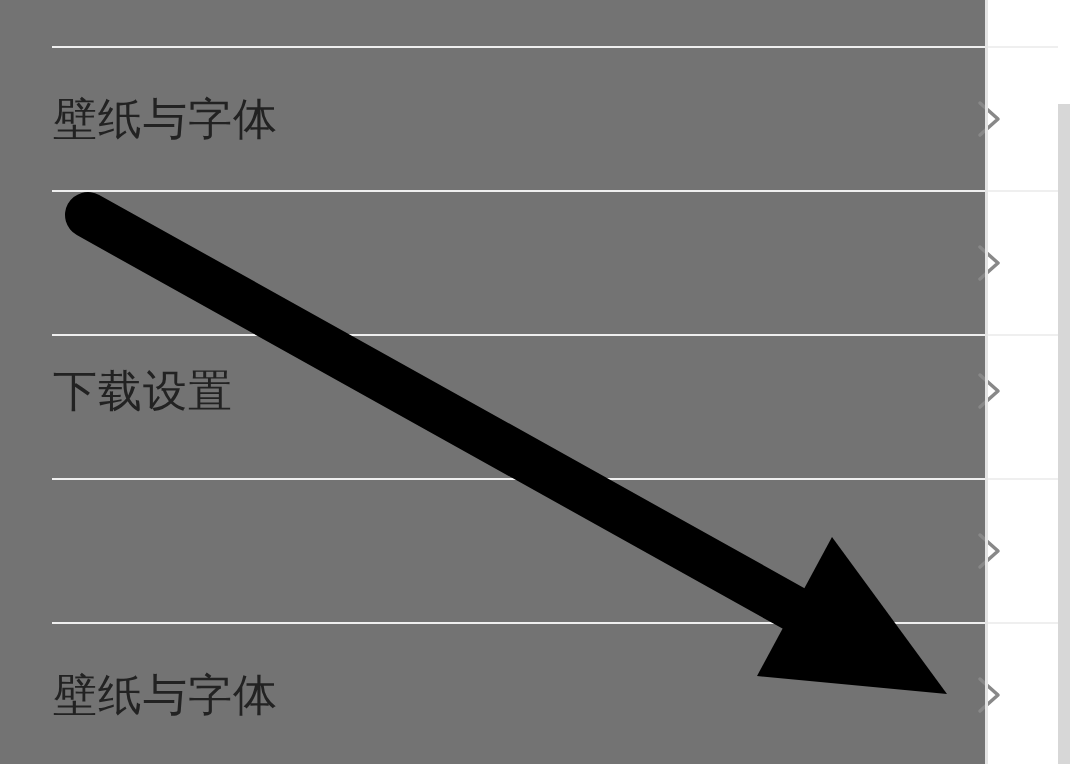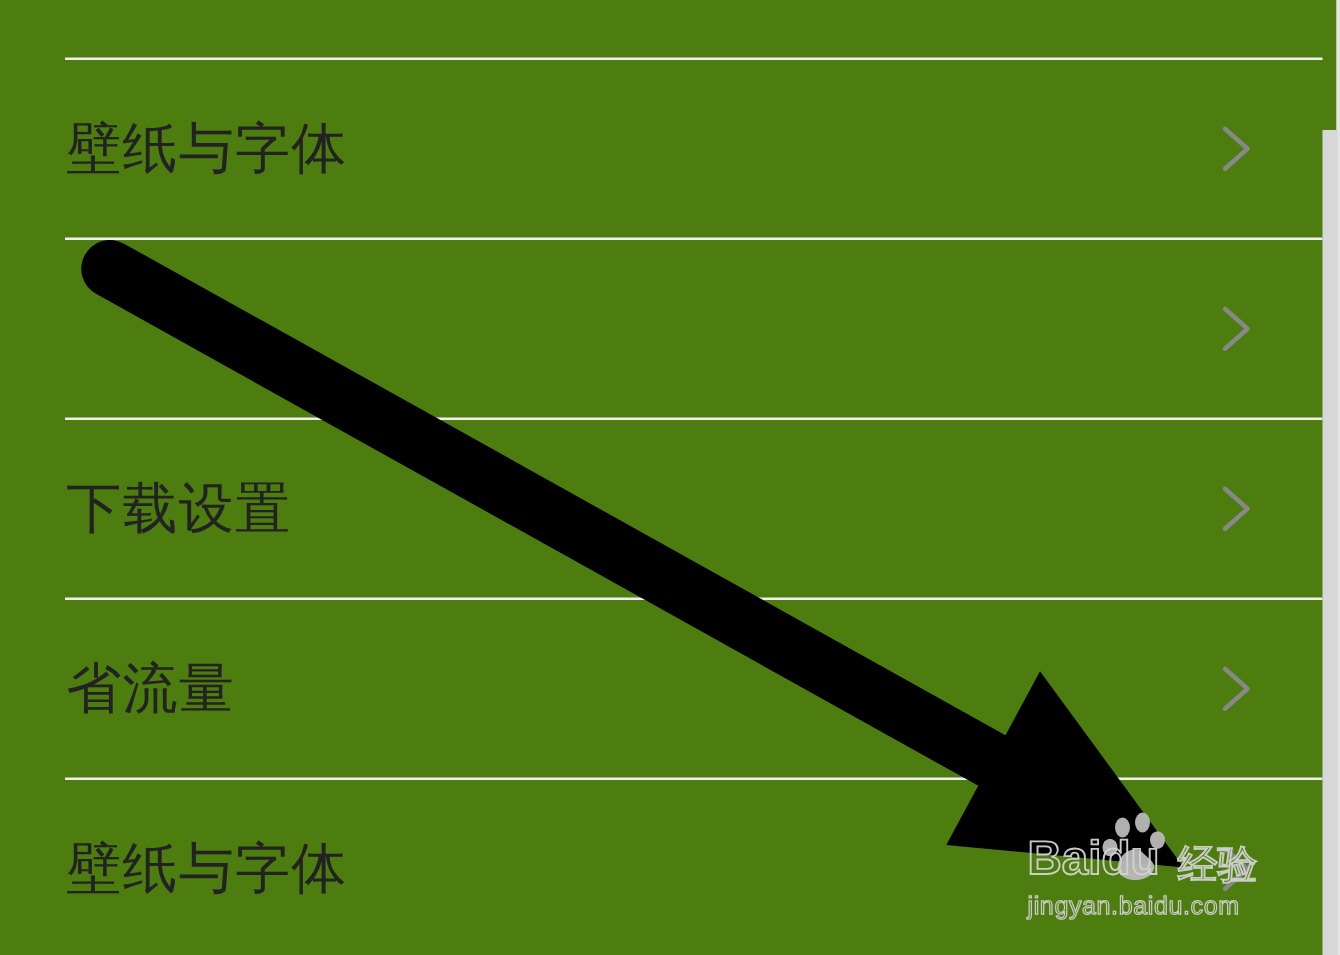--- a/index.html
+++ b/index.html
@@ -6,23 +6,23 @@
       margin: 0;
       padding: 0;
       width: 1072px;
       height: 764px;
       overflow: hidden;
       background: #ffffff;
       font-family: "DejaVu Sans", "Liberation Sans", sans-serif;
     }
     .screen {
       position: relative;
-      width: 1072px;
+      width: 988px;
       height: 764px;
-      background: #4d7c0f;
+      background: #737373;
     }
     .list {
       position: absolute;
       left: 0;
       top: 0;
       width: 1058px;
     }
     .divider {
       position: absolute;
       left: 52px;
@@ -142,31 +142,30 @@
     <div class="divider" style="top:190px;"></div>
 
     <div class="row" style="top:192px;">
       <svg class="chevron" viewBox="0 0 30 40">
         <polyline points="6,4 24,20 6,36" fill="none" stroke="#888888" stroke-width="3.5" stroke-linecap="round" stroke-linejoin="round"></polyline>
       </svg>
     </div>
 
     <div class="divider" style="top:334px;"></div>
 
-    <div class="row" style="top:336px;">
+    <div class="row" style="top:320px;">
       <span class="row-label">下载设置</span>
       <svg class="chevron" viewBox="0 0 30 40">
         <polyline points="6,4 24,20 6,36" fill="none" stroke="#888888" stroke-width="3.5" stroke-linecap="round" stroke-linejoin="round"></polyline>
       </svg>
     </div>
 
     <div class="divider" style="top:478px;"></div>
 
     <div class="row" style="top:480px;">
-      <span class="row-label">省流量</span>
       <svg class="chevron" viewBox="0 0 30 40">
         <polyline points="6,4 24,20 6,36" fill="none" stroke="#888888" stroke-width="3.5" stroke-linecap="round" stroke-linejoin="round"></polyline>
       </svg>
     </div>
 
     <div class="divider" style="top:622px;"></div>
 
     <div class="row" style="top:624px;">
       <span class="row-label">壁纸与字体</span>
       <svg class="chevron" viewBox="0 0 30 40">
@@ -176,26 +175,14 @@
   </div>
 
   <div class="scrollbar-track"></div>
   <div class="scrollbar-thumb"></div>
 
   <svg class="annotation" viewBox="0 0 1072 764">
     <line x1="88" y1="215" x2="800" y2="612" stroke="#000000" stroke-width="46" stroke-linecap="round"></line>
     <polygon points="832,537 757,676 947,694" fill="#000000"></polygon>
   </svg>
 
-  <div class="watermark">
-    <svg class="wm-paw" viewBox="0 0 60 60">
-      <ellipse cx="18" cy="14" rx="6" ry="8" fill="rgba(185,185,185,0.95)"></ellipse>
-      <ellipse cx="34" cy="10" rx="6" ry="8" fill="rgba(185,185,185,0.95)"></ellipse>
-      <ellipse cx="8" cy="30" rx="6" ry="7" fill="rgba(185,185,185,0.95)"></ellipse>
-      <ellipse cx="46" cy="24" rx="6" ry="7" fill="rgba(185,185,185,0.95)"></ellipse>
-      <path d="M14,48 C14,34 28,28 34,34 C40,40 48,44 40,52 C34,58 18,58 14,48 Z" fill="rgba(185,185,185,0.95)"></path>
-    </svg>
-    <span class="wm-brand">Baidu</span>
-    <span class="wm-cn">经验</span>
-    <span class="wm-url">jingyan.baidu.com</span>
-  </div>
 
 </div>
 
 </body></html>

